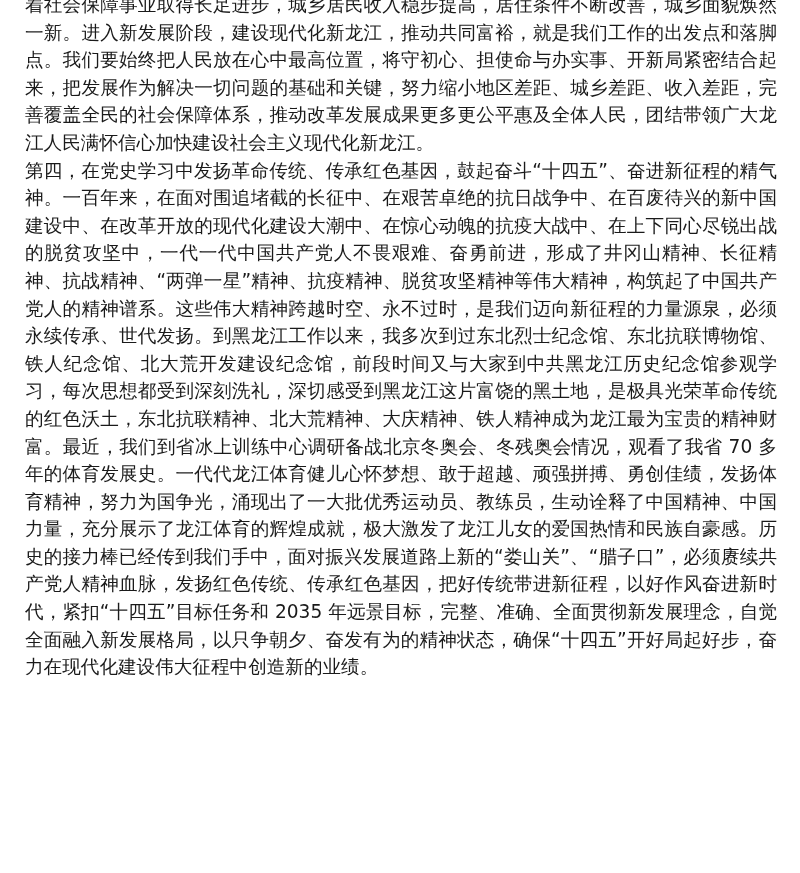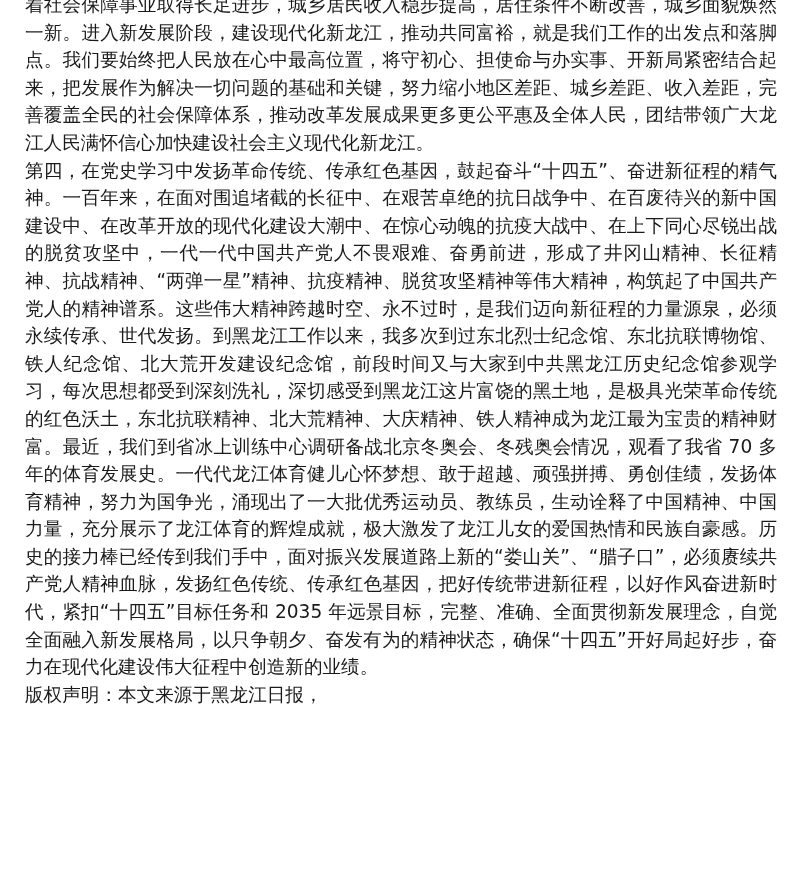--- a/index.html
+++ b/index.html
@@ -29,14 +29,13 @@
     text-justify: inter-character;
     letter-spacing: 0;
   }
 </style>
 </head>
 <body>
 
 <div class="page">
   <p class="para">着社会保障事业取得长足进步，城乡居民收入稳步提高，居住条件不断改善，城乡面貌焕然一新。进入新发展阶段，建设现代化新龙江，推动共同富裕，就是我们工作的出发点和落脚点。我们要始终把人民放在心中最高位置，将守初心、担使命与办实事、开新局紧密结合起来，把发展作为解决一切问题的基础和关键，努力缩小地区差距、城乡差距、收入差距，完善覆盖全民的社会保障体系，推动改革发展成果更多更公平惠及全体人民，团结带领广大龙江人民满怀信心加快建设社会主义现代化新龙江。</p>
   <p class="para">第四，在党史学习中发扬革命传统、传承红色基因，鼓起奋斗“十四五”、奋进新征程的精气神。一百年来，在面对围追堵截的长征中、在艰苦卓绝的抗日战争中、在百废待兴的新中国建设中、在改革开放的现代化建设大潮中、在惊心动魄的抗疫大战中、在上下同心尽锐出战的脱贫攻坚中，一代一代中国共产党人不畏艰难、奋勇前进，形成了井冈山精神、长征精神、抗战精神、“两弹一星”精神、抗疫精神、脱贫攻坚精神等伟大精神，构筑起了中国共产党人的精神谱系。这些伟大精神跨越时空、永不过时，是我们迈向新征程的力量源泉，必须永续传承、世代发扬。到黑龙江工作以来，我多次到过东北烈士纪念馆、东北抗联博物馆、铁人纪念馆、北大荒开发建设纪念馆，前段时间又与大家到中共黑龙江历史纪念馆参观学习，每次思想都受到深刻洗礼，深切感受到黑龙江这片富饶的黑土地，是极具光荣革命传统的红色沃土，东北抗联精神、北大荒精神、大庆精神、铁人精神成为龙江最为宝贵的精神财富。最近，我们到省冰上训练中心调研备战北京冬奥会、冬残奥会情况，观看了我省 70 多年的体育发展史。一代代龙江体育健儿心怀梦想、敢于超越、顽强拼搏、勇创佳绩，发扬体育精神，努力为国争光，涌现出了一大批优秀运动员、教练员，生动诠释了中国精神、中国力量，充分展示了龙江体育的辉煌成就，极大激发了龙江儿女的爱国热情和民族自豪感。历史的接力棒已经传到我们手中，面对振兴发展道路上新的“娄山关”、“腊子口”，必须赓续共产党人精神血脉，发扬红色传统、传承红色基因，把好传统带进新征程，以好作风奋进新时代，紧扣“十四五”目标任务和 2035 年远景目标，完整、准确、全面贯彻新发展理念，自觉全面融入新发展格局，以只争朝夕、奋发有为的精神状态，确保“十四五”开好局起好步，奋力在现代化建设伟大征程中创造新的业绩。</p>
-  <p class="para">版权声明：本文来源于黑龙江日报，</p>
 </div>
 
 </body></html>

